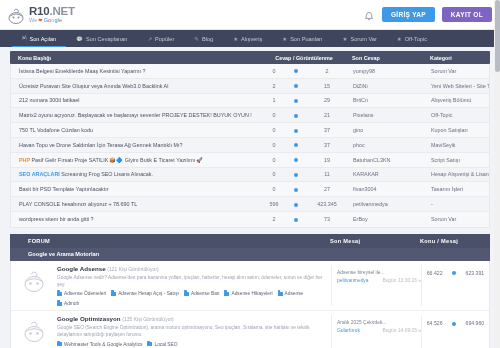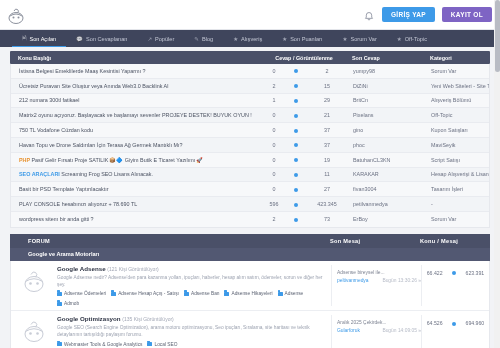--- a/index.html
+++ b/index.html
@@ -129,20 +129,30 @@
     <div class="logo-wrap">
       <div class="logo-mark">
         <svg width="20" height="20" viewBox="0 0 20 20">
           <ellipse cx="10" cy="13" rx="7" ry="5.5" fill="none" stroke="#8d929e" stroke-width="1"></ellipse>
           <path d="M4 11 Q10 7 16 11" fill="none" stroke="#8d929e" stroke-width="1"></path>
           <path d="M8 6 q1.5 -3 3.5 -1.5 q2 1.5 0 3.5" fill="none" stroke="#8d929e" stroke-width="1"></path>
           <circle cx="7.5" cy="12.5" r="1" fill="#8d929e"></circle>
           <circle cx="12.5" cy="12.5" r="1" fill="#8d929e"></circle>
         </svg>
       </div>
+      <div class="logo-text">
+        <div class="logo-title">
+          <span>R10</span><span class="net">.NET</span>
+        </div>
+        <div class="logo-sub">
+          <span>We</span>
+          <span class="heart">❤</span>
+          <span><span class="g1">G</span><span class="g2">o</span><span class="g3">o</span><span class="g4">g</span><span class="g5">l</span><span class="g6">e</span></span>
+        </div>
+      </div>
     </div>
 
     <div class="top-right">
       <div class="bell">
         <svg width="12" height="12" viewBox="0 0 16 16">
           <path d="M8 2 a3.6 3.6 0 0 1 3.6 3.6 v2.6 l1.1 1.6 h-9.4 l1.1 -1.6 v-2.6 A3.6 3.6 0 0 1 8 2 z" fill="none" stroke="#7b8091" stroke-width="1"></path>
           <path d="M6.7 10.6 a1.3 1.3 0 0 0 2.6 0" fill="none" stroke="#7b8091" stroke-width="1"></path>
         </svg>
       </div>
       <button class="btn btn-login">GİRİŞ YAP</button>

